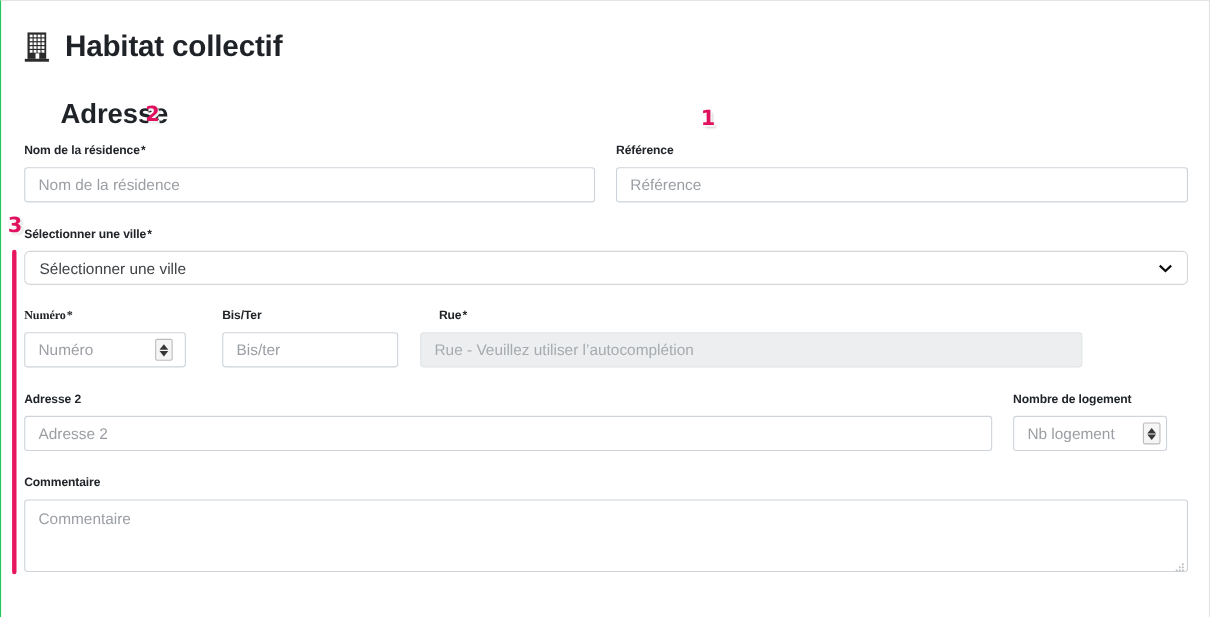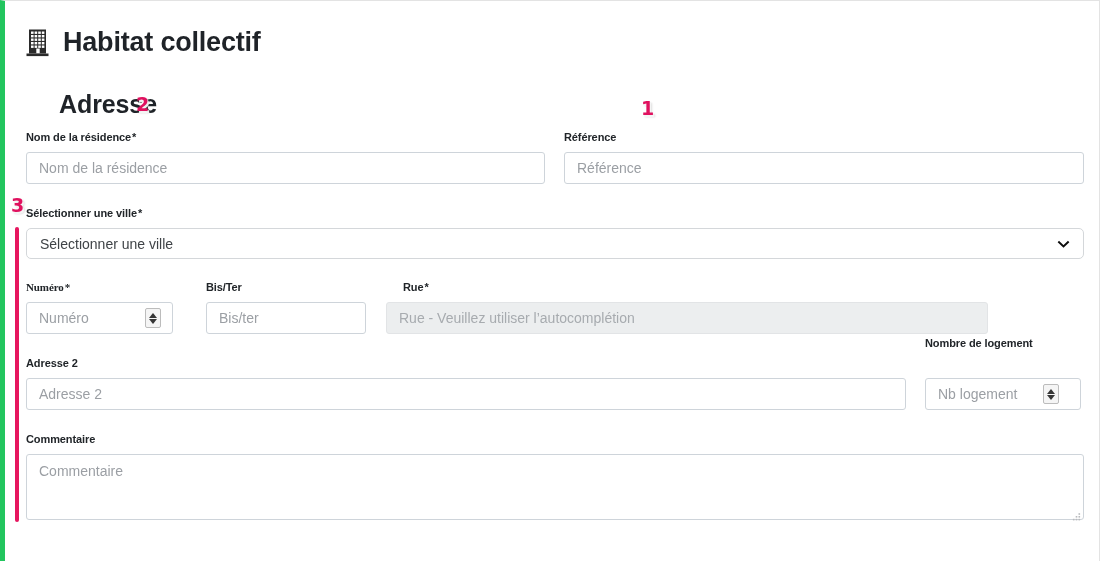--- a/index.html
+++ b/index.html
@@ -11,21 +11,21 @@
   body {
     font-family: "Liberation Sans", sans-serif;
     -webkit-font-smoothing: antialiased;
   }
   .page {
     position: relative;
     width: 1100px;
     height: 561px;
     background: #ffffff;
     box-sizing: border-box;
-    border-left: 5px solid #22c55e;
+    border-left: 1px solid #22c55e;
     border-right: 1px solid #e3e3e3;
     border-top: 1px solid #e3e3e3;
     overflow: hidden;
   }
 
   
   .page-title {
     position: absolute;
     left: 21px;
     top: 26px;
@@ -292,24 +292,24 @@
   <label class="field-label" style="left:398px; top:280px;">
     <span>Rue</span><span class="req">*</span>
   </label>
   <input class="tf disabled" type="text" disabled="" style="left: 381px; top: 301px; width: 602px;" placeholder="Rue - Veuillez utiliser l’autocomplétion">
 
   <label class="field-label" style="left:21px; top:356px;">
     <span>Adresse 2</span><span class="req"></span>
   </label>
   <input class="tf" type="text" style="left: 21px; top: 377px; width: 880px;" placeholder="Adresse 2">
 
-  <label class="field-label" style="left:920px; top:336px;">
+  <label class="field-label" style="left:920px; top:356px;">
     <span>Nombre de logement</span><span class="req"></span>
   </label>
-  <input class="tf" type="text" style="left: 920px; top: 377px; width: 156px;" placeholder="Nb logement">
+  <input class="tf" type="text" style="left: 920px; top: 377px; width: 140px;" placeholder="Nb logement">
   <div class="spinner" style="left:1038px; top:383px;">
     <span class="arr up"></span>
     <span class="arr down"></span>
   </div>
 
   <label class="field-label" style="left:21px; top:432px;">
     <span>Commentaire</span><span class="req"></span>
   </label>
   <textarea class="ta" style="left: 21px; top: 453px; width: 1058px; height: 66px;" placeholder="Commentaire"></textarea>
   <span class="resize-grip" style="left:1067px; top:507px;">

